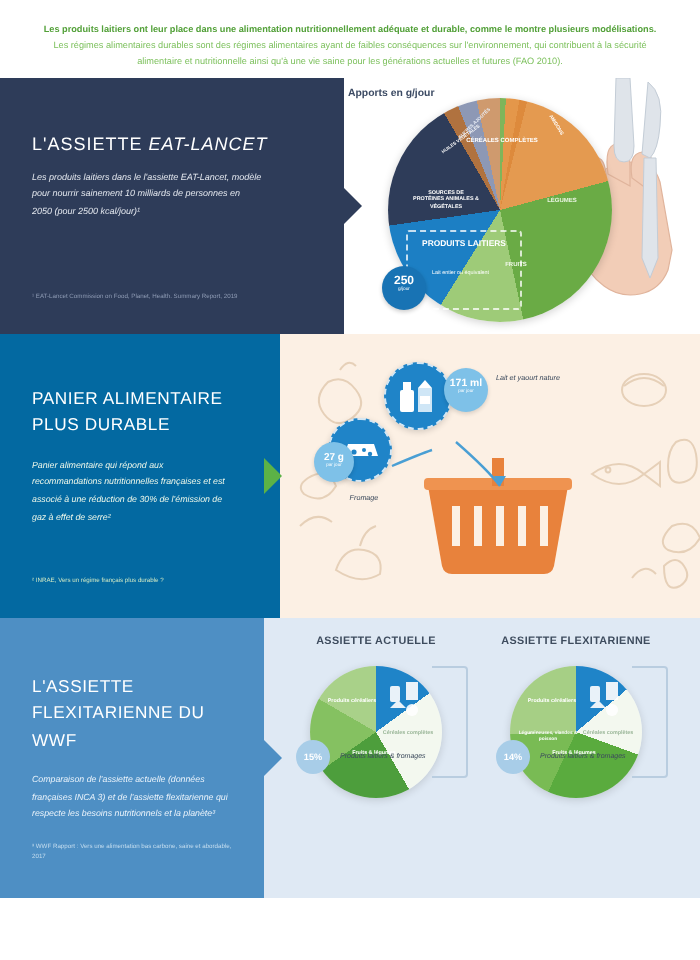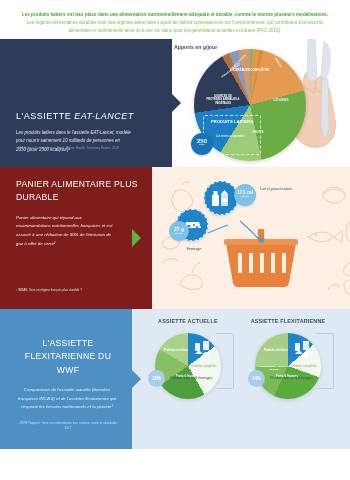--- a/index.html
+++ b/index.html
@@ -24,21 +24,21 @@
   .header p .lead { font-weight:bold; color:#52a038; }
   .header p .rest { color:#7cc05c; }
 
   
   .sec1 { position:relative; height:128px; display:flex; }
   .sec1 .left {
     width:172px; background:#2e3c59; position:relative;
     padding:28px 14px 0 16px; color:#fff;
   }
   .sec1 .left h2 {
-    font-size:9px; font-weight:normal; letter-spacing:.5px;margin-top:44px;
+    font-size:9px; font-weight:normal; letter-spacing:.5px;
   }
   .sec1 .left h2 em { font-style:italic; }
   .sec1 .left .body {
     margin-top:8px; font-size:4.5px; line-height:1.85; font-style:italic;
     color:#e3e7ee; width:115px;
   }
   .sec1 .left .note {
     position:absolute; left:16px; bottom:16px;
     font-size:3.1px; line-height:1.8; color:#8f9cb5; width:110px;
   }
@@ -107,22 +107,22 @@
   .badge250 .n { font-size:6px; font-weight:bold; display:block; margin-top:5px; }
   .badge250 .u { font-size:2.4px; display:block; line-height:1.1; }
   .dairy-sub {
     position:absolute; left:22px; top:86px; width:42px;
     font-size:2.7px; color:#fff; line-height:1.3;
   }
 
   
   .sec2 { position:relative; height:142px; display:flex; }
   .sec2 .left {
-    width:152px; background:#7f1d1d; position:relative;
-    padding:11px 12px 0 16px; color:#fff;
+    width:140px; background:#0369a1; position:relative;
+    padding:26px 12px 0 16px; color:#fff;
   }
   .sec2 .left h2 { font-size:8.6px; font-weight:normal; line-height:1.5; letter-spacing:.3px; }
   .sec2 .left .body {
     margin-top:10px; font-size:4.4px; line-height:1.95; font-style:italic; color:#eef8ea;
     width:100px;
   }
   .sec2 .left .note {
     position:absolute; left:16px; bottom:16px; font-size:3.1px;
     color:#cfe9c5; line-height:1.7; width:104px;
   }
@@ -158,21 +158,21 @@
   }
   .lbl-cheese {
     position:absolute; left:24px; top:80px; width:36px; text-align:center;
     font-size:3.6px; font-style:italic; color:#3c4a5c;
   }
 
   
   .sec3 { position:relative; height:140px; display:flex; }
   .sec3 .left {
     width:132px; background:#4e8fc4; position:relative;
-    padding:28px 12px 0 16px; color:#fff;text-align:center;
+    padding:28px 12px 0 16px; color:#fff;
   }
   .sec3 .left h2 { font-size:8.6px; font-weight:normal; line-height:1.55; letter-spacing:.3px; }
   .sec3 .left .body {
     margin-top:9px; font-size:4.4px; line-height:1.95; font-style:italic; color:#eaf3fb;
     width:102px;
   }
   .sec3 .left .note {
     position:absolute; left:16px; bottom:18px; font-size:3.1px;
     color:#c4ddef; line-height:1.7; width:104px;
   }

